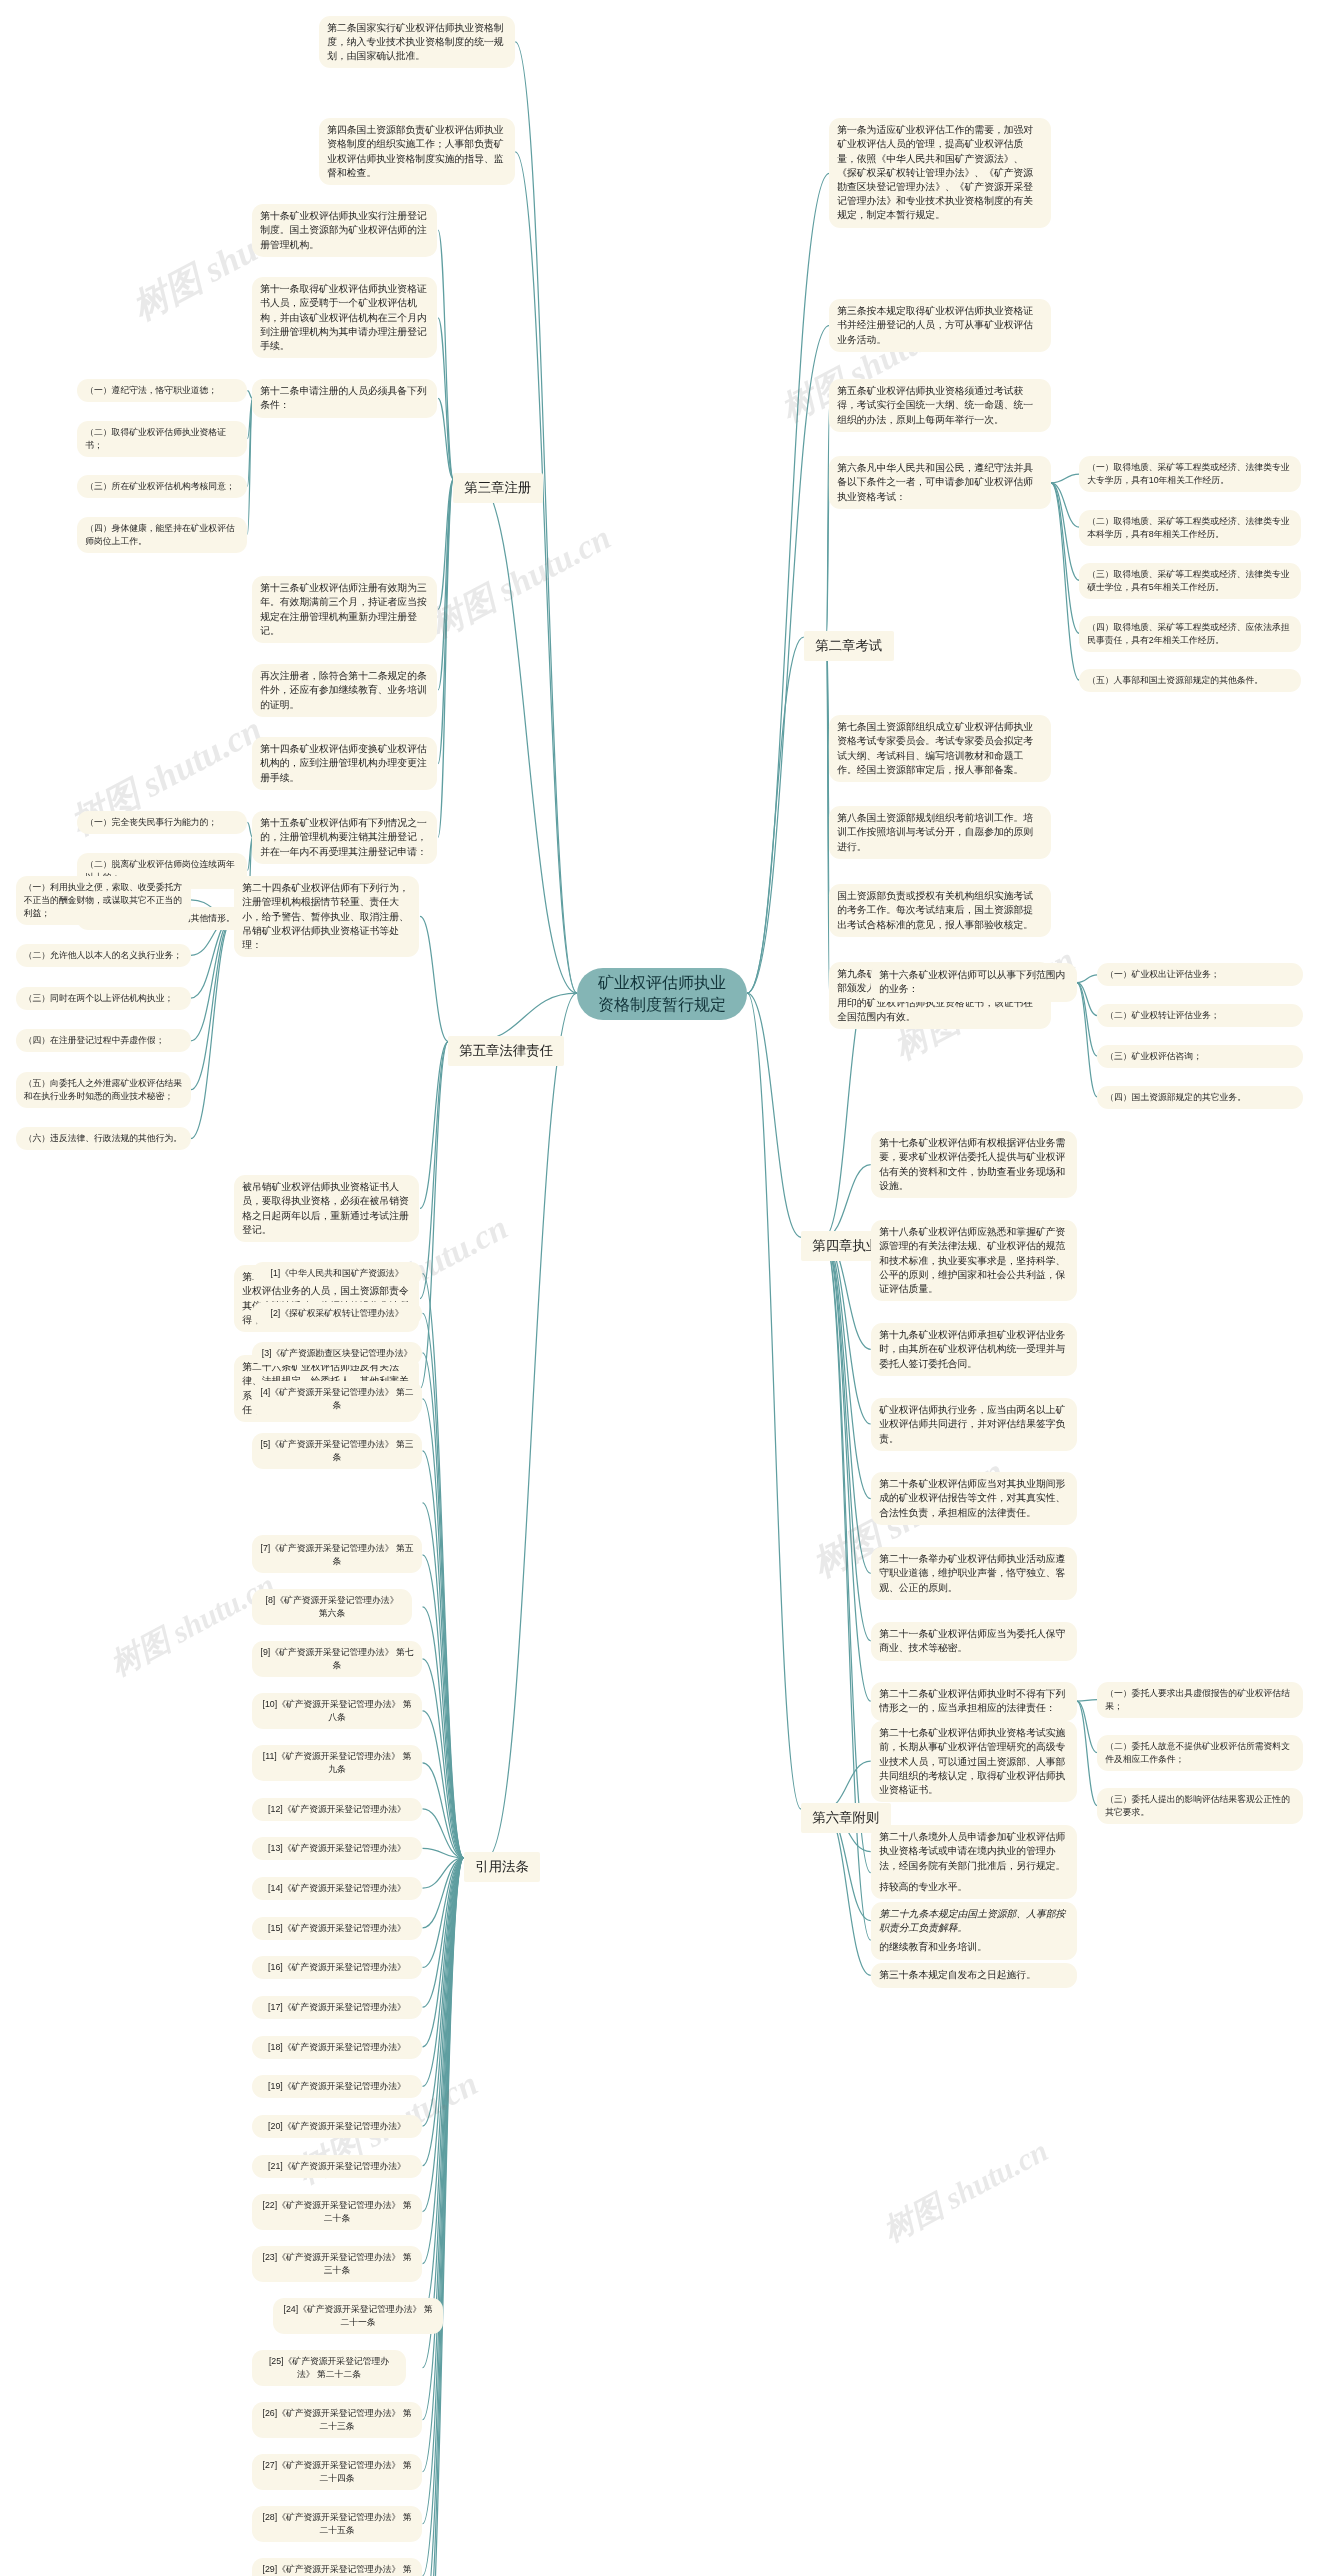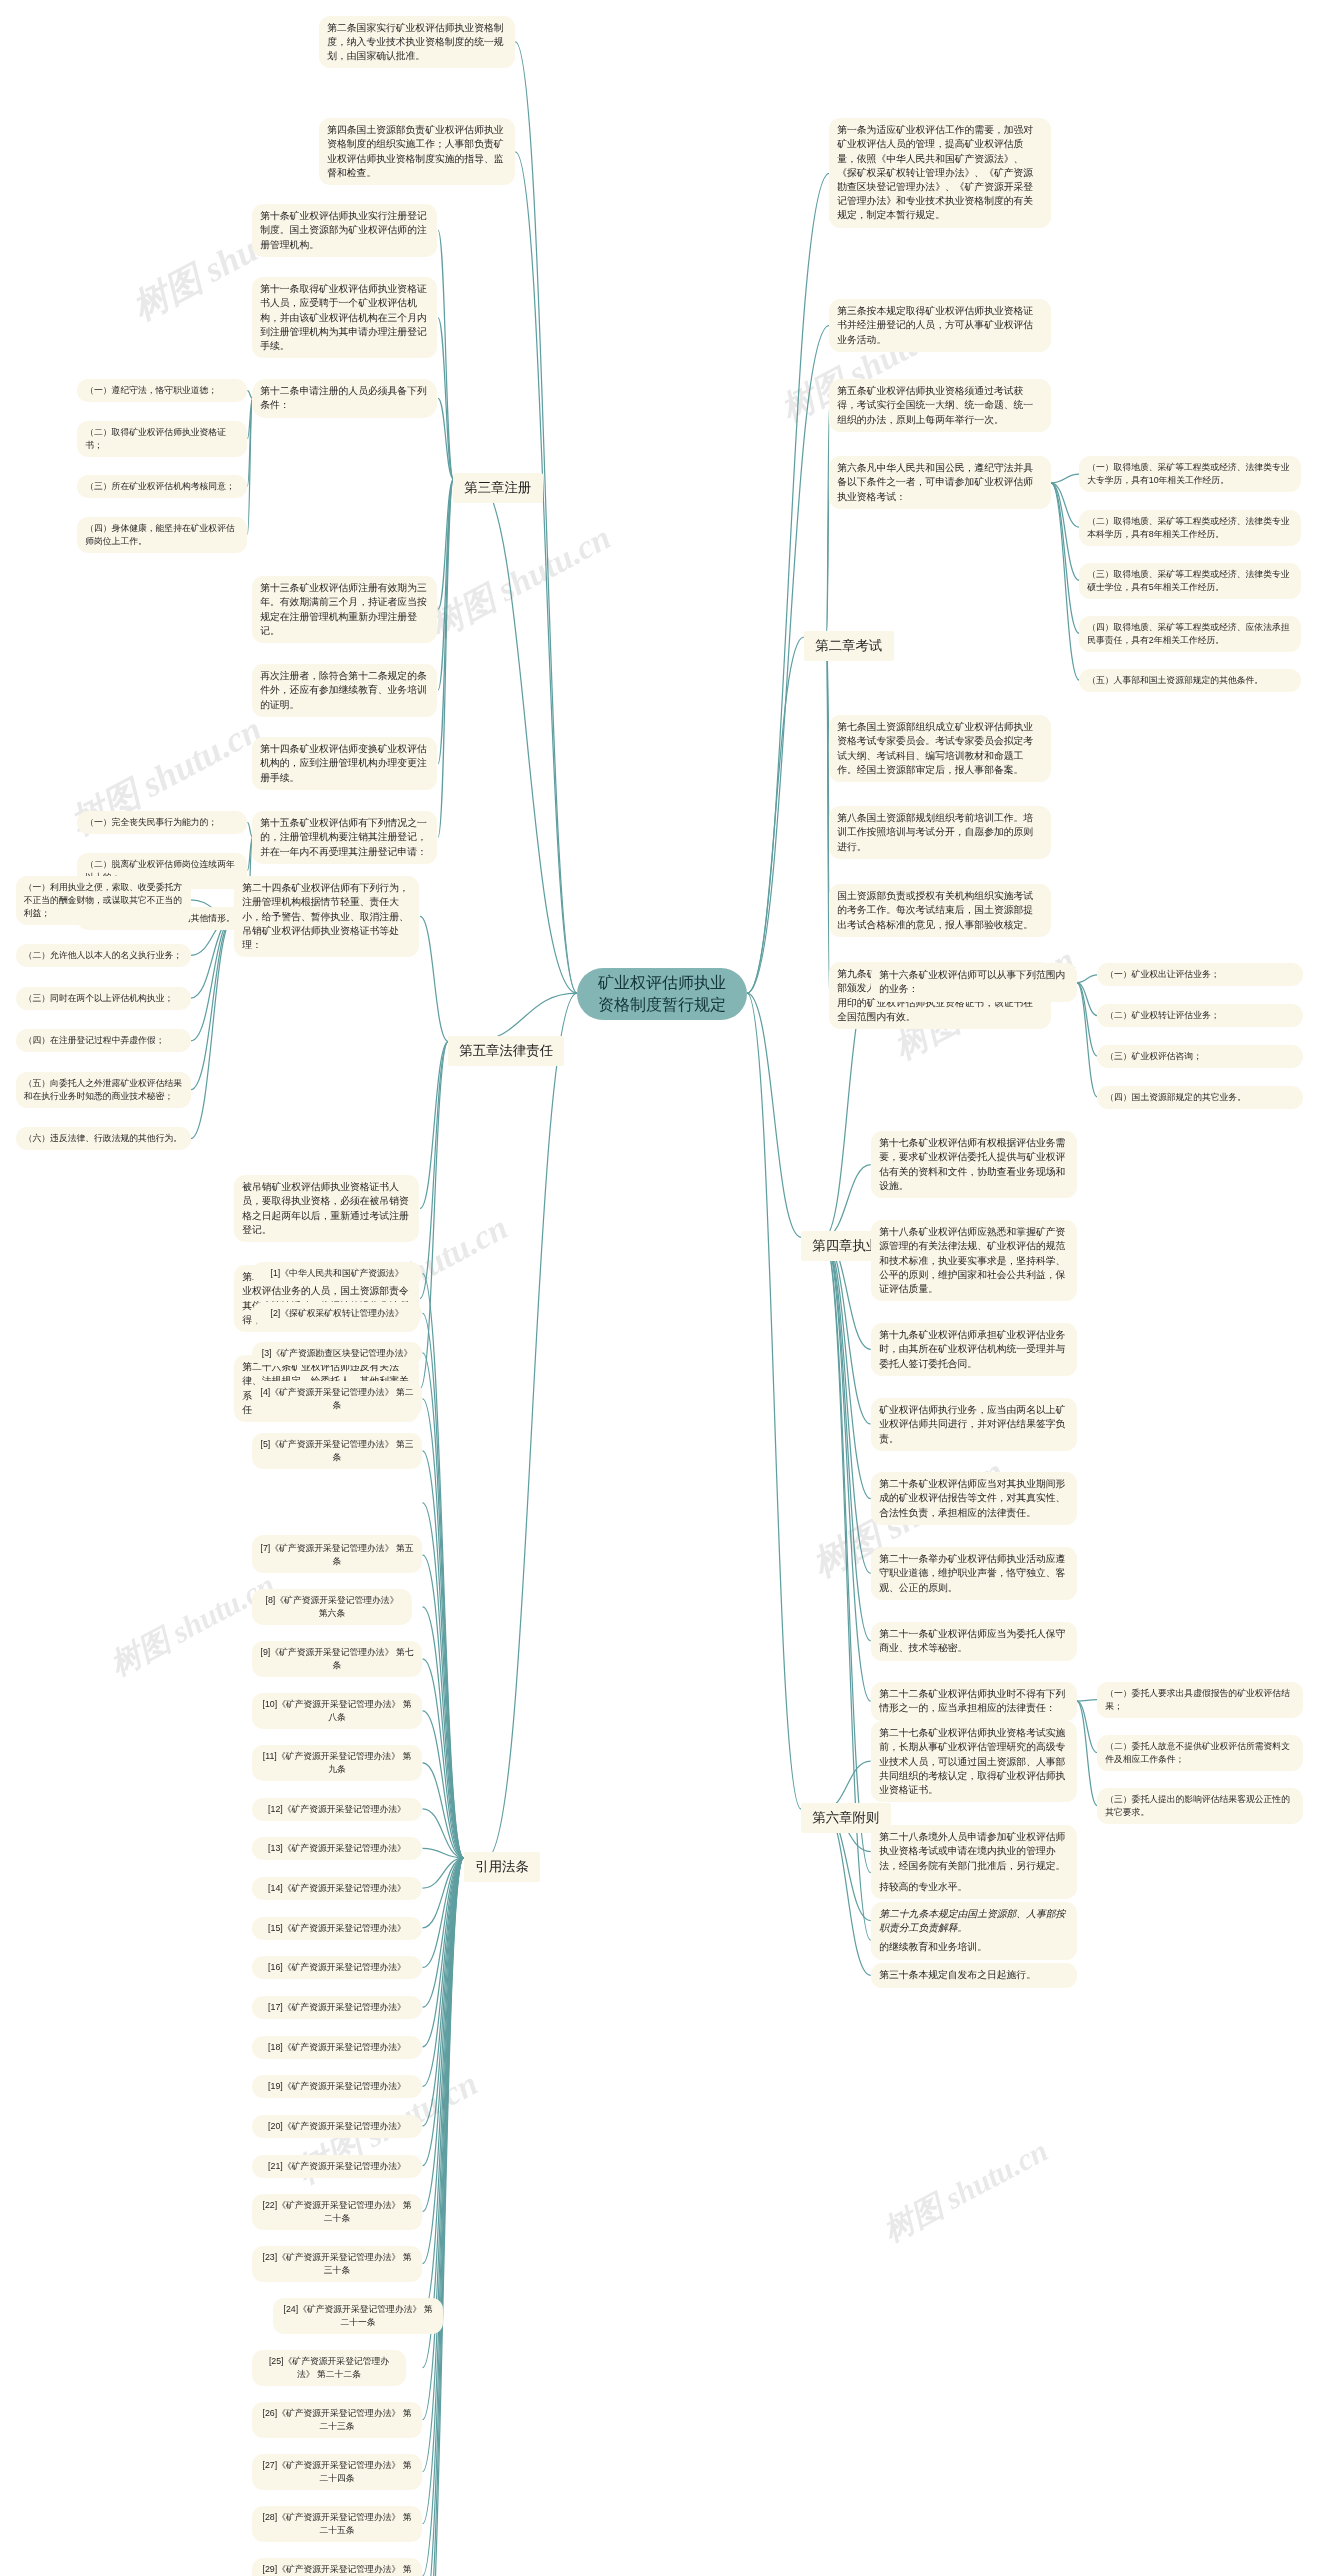--- a/index.html
+++ b/index.html
@@ -139,21 +139,21 @@
     </div>
   <div id="nodes">
       <div class="root" style="left: 577px; top: 968px; width: 170px; height: 52px;">矿业权评估师执业资格制度暂行规定</div>
       <div class="node body" style="left: 319px; top: 15.5px; width: 196px;">第二条国家实行矿业权评估师执业资格制度，纳入专业技术执业资格制度的统一规划，由国家确认批准。</div>
       <div class="node body" style="left: 319px; top: 118px; width: 196px;">第四条国土资源部负责矿业权评估师执业资格制度的组织实施工作；人事部负责矿业权评估师执业资格制度实施的指导、监督和检查。</div>
       <div class="node body" style="left: 829px; top: 118px; width: 222px;">第一条为适应矿业权评估工作的需要，加强对矿业权评估人员的管理，提高矿业权评估质量，依照《中华人民共和国矿产资源法》、《探矿权采矿权转让管理办法》、《矿产资源勘查区块登记管理办法》、《矿产资源开采登记管理办法》和专业技术执业资格制度的有关规定，制定本暂行规定。</div>
       <div class="node body" style="left: 829px; top: 299px; width: 222px;">第三条按本规定取得矿业权评估师执业资格证书并经注册登记的人员，方可从事矿业权评估业务活动。</div>
       <div class="chapter" style="left: 453px; top: 473px;">第三章注册</div>
       <div class="node body" style="left: 252px; top: 204px; width: 185px;">第十条矿业权评估师执业实行注册登记制度。国土资源部为矿业权评估师的注册管理机构。</div>
       <div class="node body" style="left: 252px; top: 277px; width: 185px;">第十一条取得矿业权评估师执业资格证书人员，应受聘于一个矿业权评估机构，并由该矿业权评估机构在三个月内到注册管理机构为其申请办理注册登记手续。</div>
-      <div class="node body" style="left: 252px; top: 379px; width: 185px; border-radius: 14px;">第十二条申请注册的人员必须具备下列条件：</div>
+      <div class="node body" style="left: 252px; top: 379px; width: 185px;">第十二条申请注册的人员必须具备下列条件：</div>
       <div class="node tiny" style="left: 77px; top: 379px; width: 170px;">（一）遵纪守法，恪守职业道德；</div>
       <div class="node tiny" style="left: 77px; top: 421px; width: 170px;">（二）取得矿业权评估师执业资格证书；</div>
       <div class="node tiny" style="left: 77px; top: 475px; width: 170px;">（三）所在矿业权评估机构考核同意；</div>
       <div class="node tiny" style="left: 77px; top: 517px; width: 170px;">（四）身体健康，能坚持在矿业权评估师岗位上工作。</div>
       <div class="node body" style="left: 252px; top: 576px; width: 185px;">第十三条矿业权评估师注册有效期为三年。有效期满前三个月，持证者应当按规定在注册管理机构重新办理注册登记。</div>
       <div class="node body" style="left: 252px; top: 664px; width: 185px;">再次注册者，除符合第十二条规定的条件外，还应有参加继续教育、业务培训的证明。</div>
       <div class="node body" style="left: 252px; top: 737px; width: 185px;">第十四条矿业权评估师变换矿业权评估机构的，应到注册管理机构办理变更注册手续。</div>
       <div class="node body" style="left: 252px; top: 811px; width: 185px;">第十五条矿业权评估师有下列情况之一的，注册管理机构要注销其注册登记，并在一年内不再受理其注册登记申请：</div>
       <div class="node tiny" style="left: 77px; top: 811px; width: 170px;">（一）完全丧失民事行为能力的；</div>
       <div class="node tiny" style="left: 77px; top: 853px; width: 170px;">（二）脱离矿业权评估师岗位连续两年以上的；</div>

